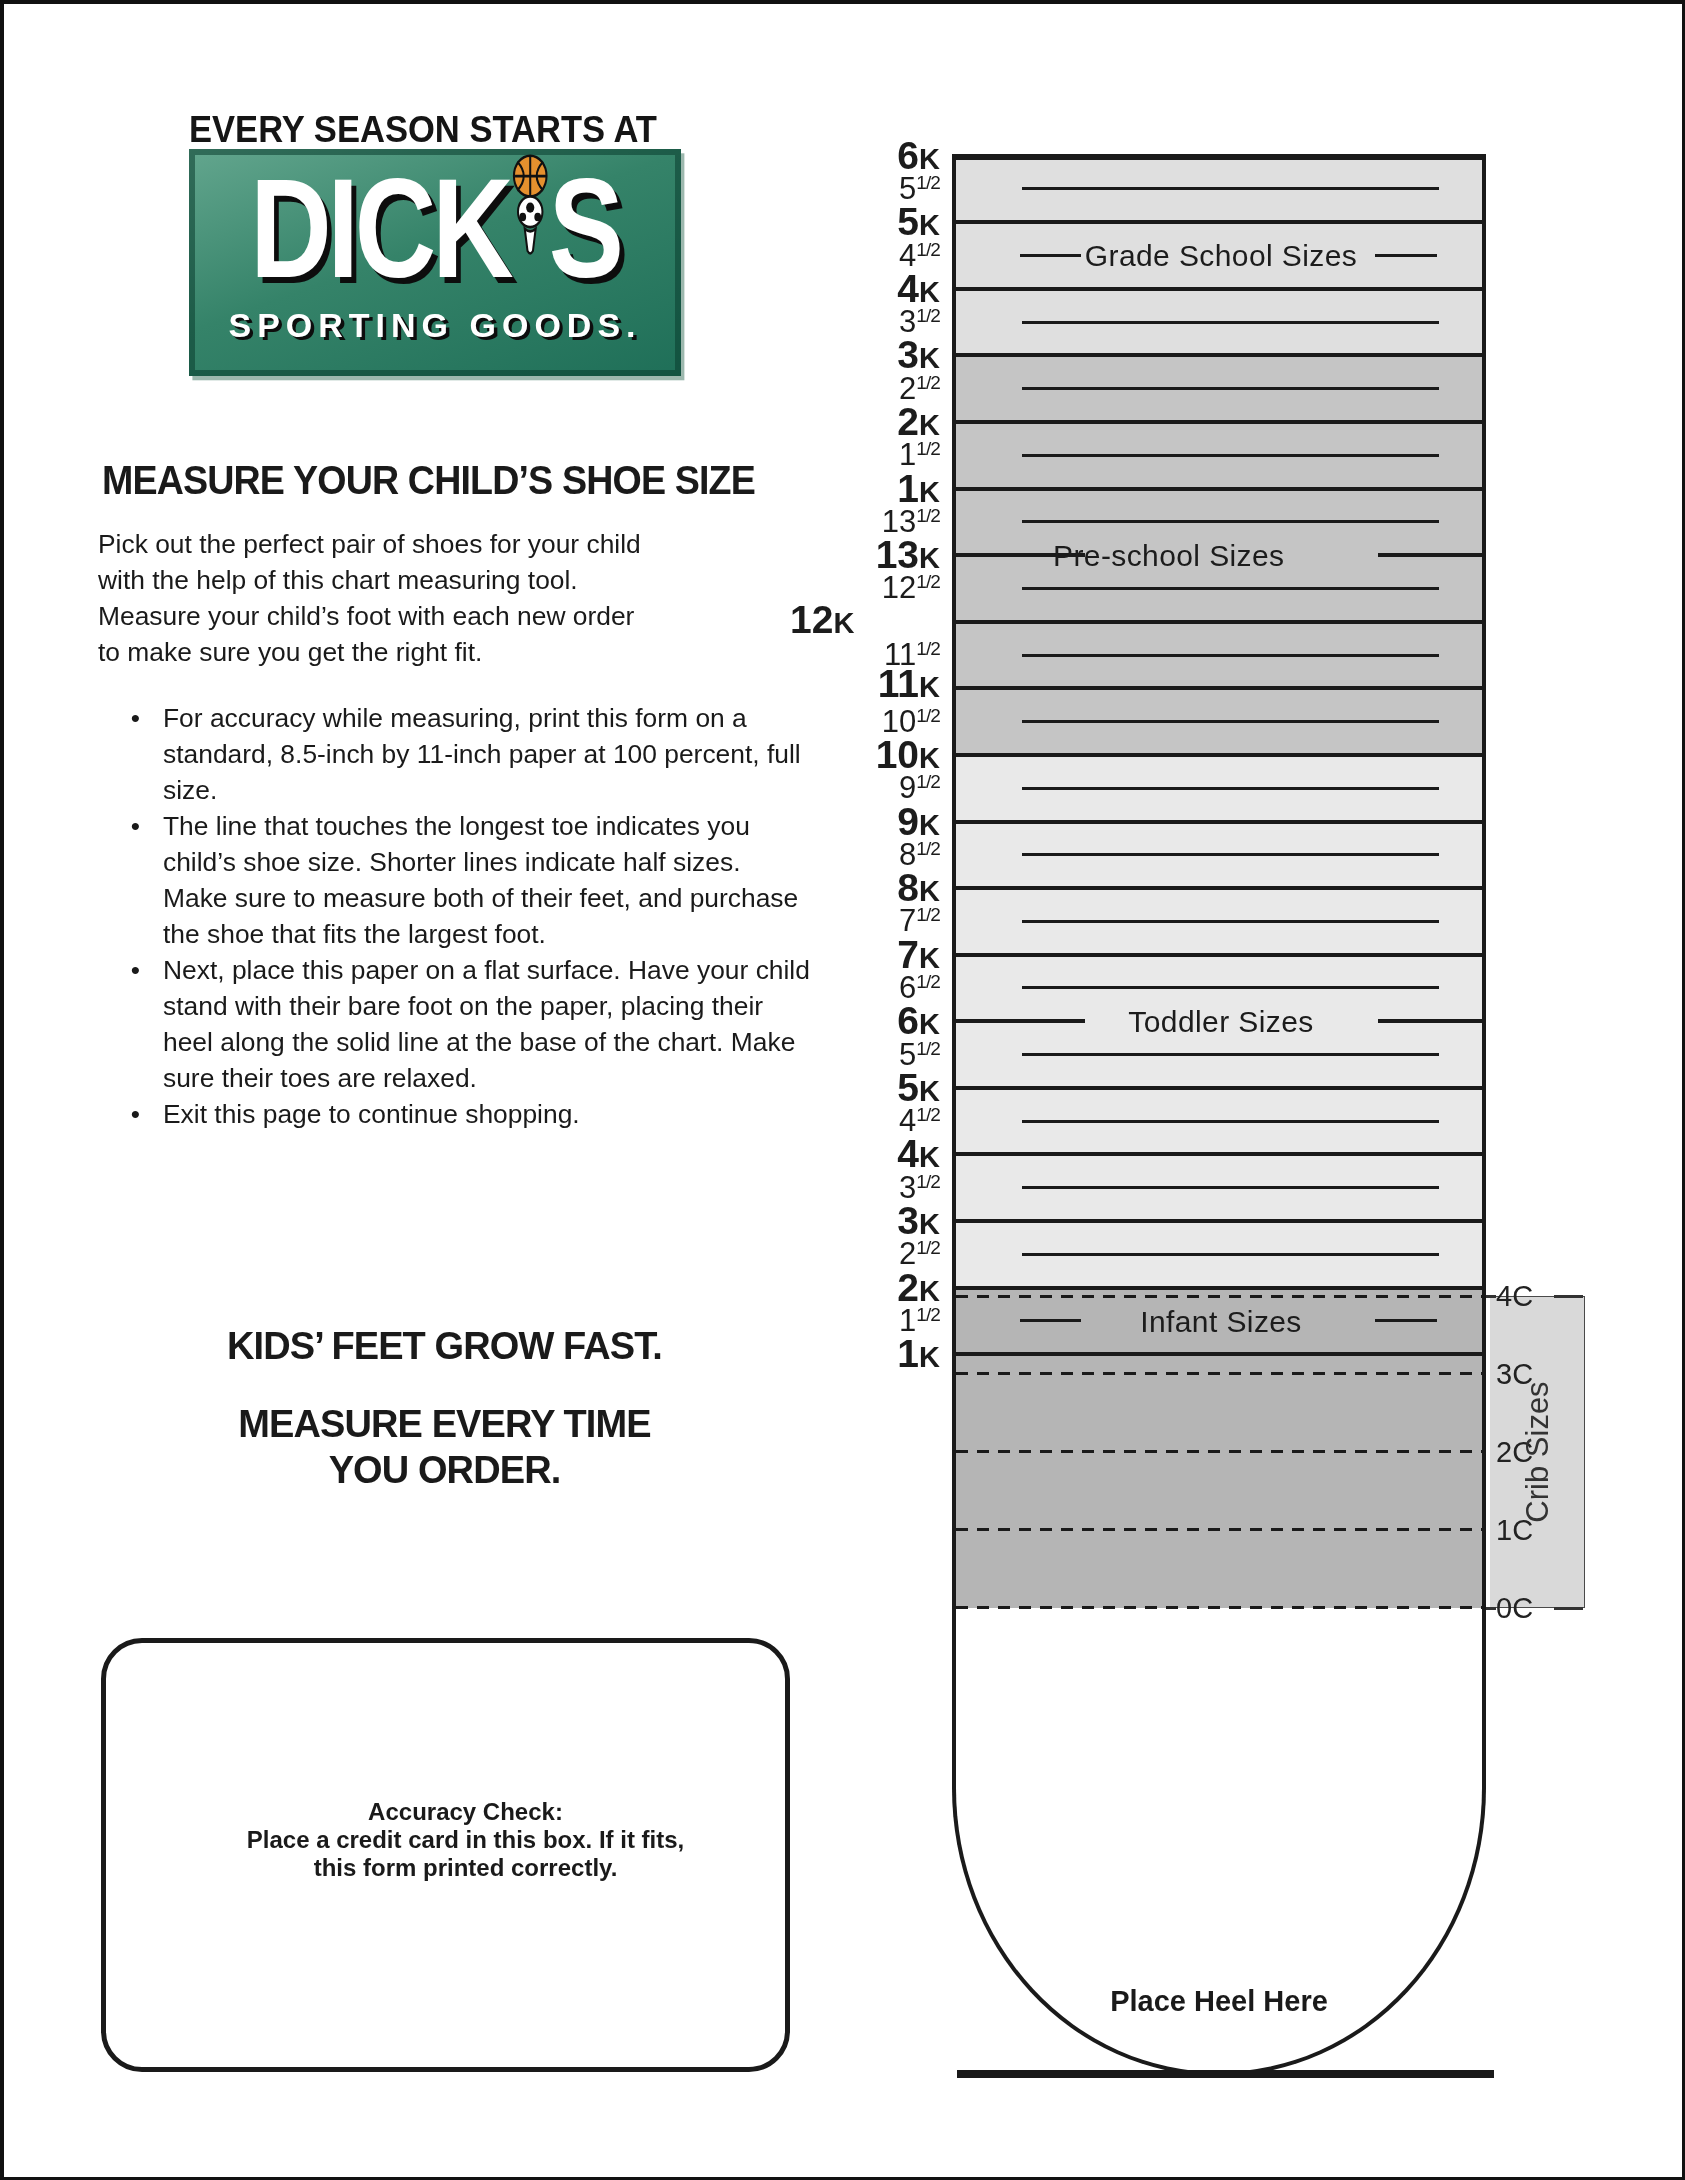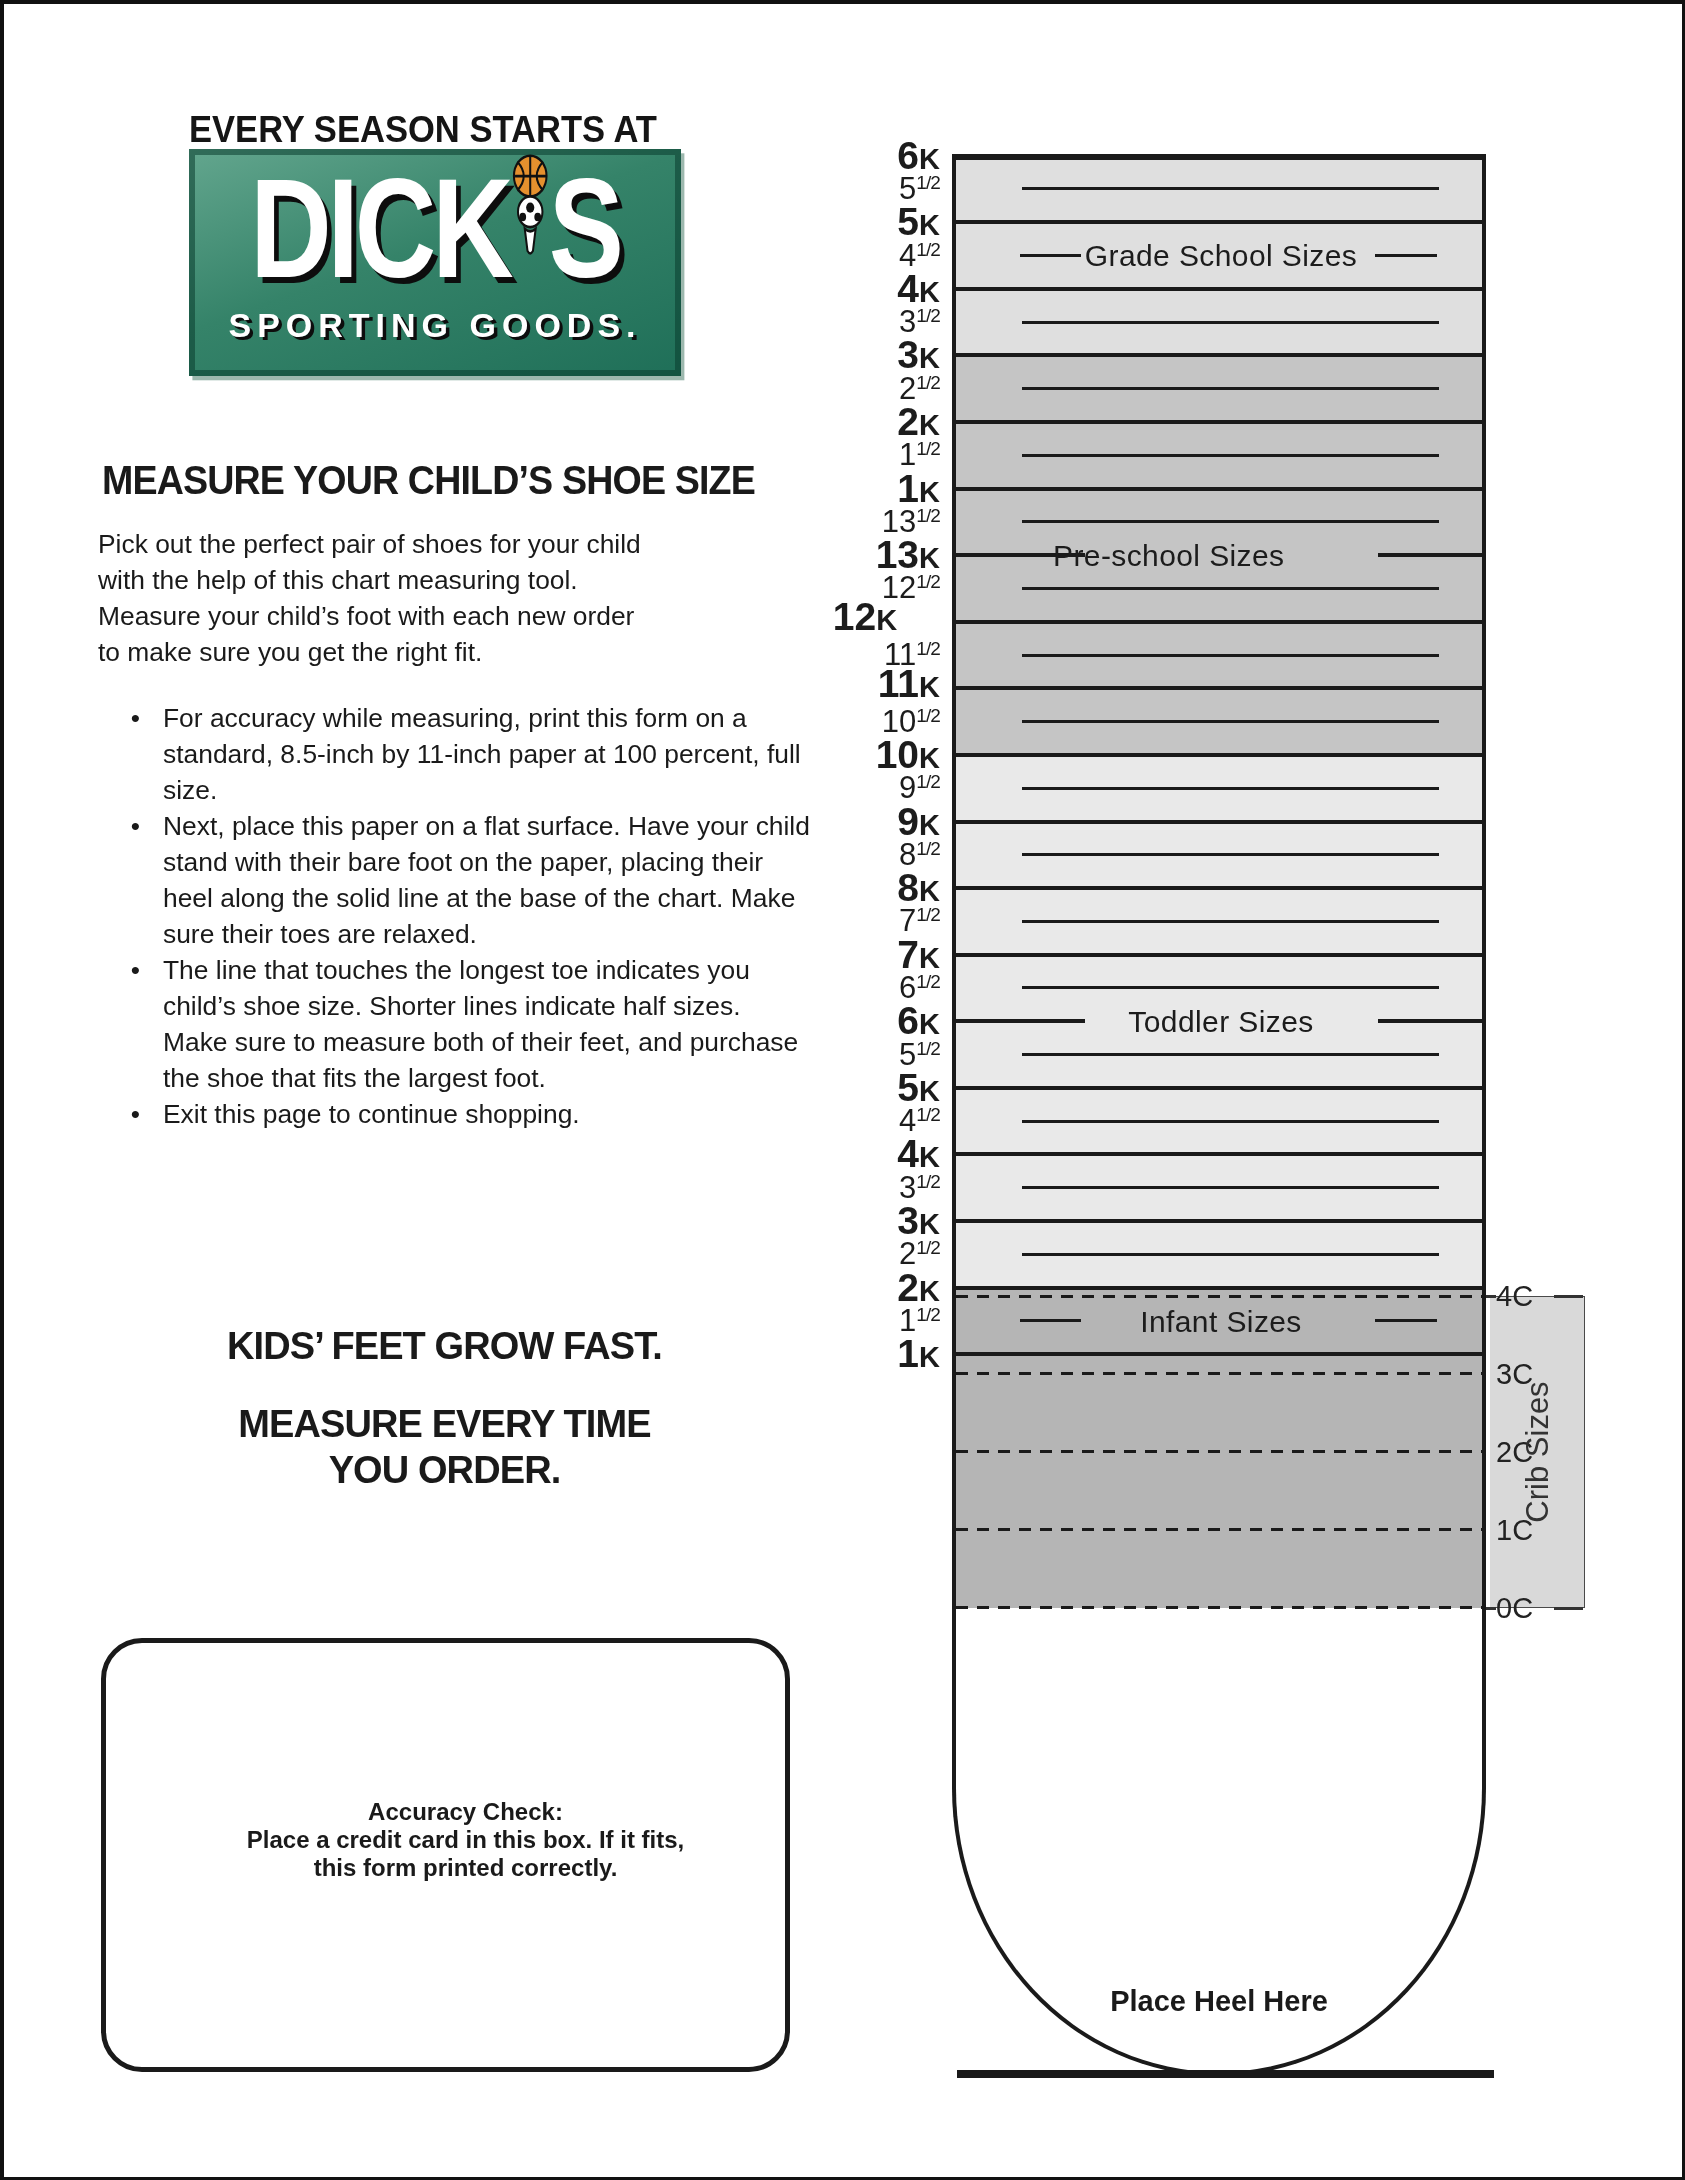--- a/index.html
+++ b/index.html
@@ -93,22 +93,22 @@
 
 <div class="h1">MEASURE YOUR CHILD’S SHOE SIZE</div>
 <div class="intro">
   <div>Pick out the perfect pair of shoes for your child</div>
   <div>with the help of this chart measuring tool.</div>
   <div>Measure your child’s foot with each new order</div>
   <div>to make sure you get the right fit.</div>
 </div>
 <ul class="bullets">
   <li>For accuracy while measuring, print this form on a standard, 8.5-inch by 11-inch paper at 100 percent, full size.</li>
+  <li>The line that touches the longest toe indicates you child’s shoe size. Shorter lines indicate half sizes. Make sure to measure both of their feet, and purchase the shoe that fits the largest foot.</li>
   <li>Next, place this paper on a flat surface. Have your child stand with their bare foot on the paper, placing their heel along the solid line at the base of the chart. Make sure their toes are relaxed.</li>
-  <li>The line that touches the longest toe indicates you child’s shoe size. Shorter lines indicate half sizes. Make sure to measure both of their feet, and purchase the shoe that fits the largest foot.</li>
   <li>Exit this page to continue shopping.</li>
 </ul>
 
 <div class="slogan-wrap slogan1">KIDS’ FEET GROW FAST.</div>
 <div class="slogan-wrap slogan2">
   <div>MEASURE EVERY TIME</div>
   <div>YOU ORDER.</div>
 </div>
 
 <div class="acc-box">
@@ -149,21 +149,21 @@
     <div class="lblK" style="position: absolute; left: -162px; width: 150px; top: 467px; height: 44px; line-height: 44px; text-align: right;"><span class="n">1</span><span class="kk">K</span></div>
     <div style="position: absolute; left: 0px; width: 534px; top: 487px; height: 4.3px; background: rgb(26, 26, 26);"></div>
     <div class="lblH" style="position: absolute; left: -162px; width: 150px; top: 500px; height: 44px; line-height: 44px; text-align: right;"><span class="n">13</span><span class="frac">1/2</span></div>
     <div style="position: absolute; left: 70px; width: 417px; top: 520px; height: 3.4px; background: rgb(26, 26, 26);"></div>
     <div class="lblK" style="position: absolute; left: -162px; width: 150px; top: 533px; height: 44px; line-height: 44px; text-align: right;"><span class="n">13</span><span class="kk">K</span></div>
     <div style="position: absolute; left: 0px; width: 133px; top: 553px; height: 4.3px; background: rgb(26, 26, 26);"></div>
     <div style="position: absolute; left: 426px; width: 108px; top: 553px; height: 4.3px; background: rgb(26, 26, 26);"></div>
     <div class="secLabel" style="position: absolute; left: 101px; width: 336px; top: 534px; height: 43px; line-height: 43px; text-align: left;">Pre-school Sizes</div>
     <div class="lblH" style="position: absolute; left: -162px; width: 150px; top: 566px; height: 44px; line-height: 44px; text-align: right;"><span class="n">12</span><span class="frac">1/2</span></div>
     <div style="position: absolute; left: 70px; width: 417px; top: 587px; height: 3.4px; background: rgb(26, 26, 26);"></div>
-    <div class="lblK" style="position: absolute; left: -162px; width: 150px; top: 600px; height: 44px; line-height: 34px; text-align: center;"><span class="n">12</span><span class="kk">K</span></div>
+    <div class="lblK" style="position: absolute; left: -162px; width: 150px; top: 600px; height: 44px; line-height: 40px; text-align: left;"><span class="n">12</span><span class="kk">K</span></div>
     <div style="position: absolute; left: 0px; width: 534px; top: 620px; height: 4.3px; background: rgb(26, 26, 26);"></div>
     <div class="lblH" style="position: absolute; left: -162px; width: 150px; top: 633px; height: 44px; line-height: 44px; text-align: right;"><span class="n">11</span><span class="frac">1/2</span></div>
     <div style="position: absolute; left: 70px; width: 417px; top: 654px; height: 3.4px; background: rgb(26, 26, 26);"></div>
     <div class="lblK" style="position: absolute; left: -162px; width: 150px; top: 666px; height: 44px; line-height: 36px; text-align: right;"><span class="n">11</span><span class="kk">K</span></div>
     <div style="position: absolute; left: 0px; width: 534px; top: 686px; height: 4.3px; background: rgb(26, 26, 26);"></div>
     <div class="lblH" style="position: absolute; left: -162px; width: 150px; top: 700px; height: 44px; line-height: 44px; text-align: right;"><span class="n">10</span><span class="frac">1/2</span></div>
     <div style="position: absolute; left: 70px; width: 417px; top: 720px; height: 3.4px; background: rgb(26, 26, 26);"></div>
     <div class="lblK" style="position: absolute; left: -162px; width: 150px; top: 733px; height: 44px; line-height: 44px; text-align: right;"><span class="n">10</span><span class="kk">K</span></div>
     <div style="position: absolute; left: 0px; width: 534px; top: 753px; height: 4.3px; background: rgb(26, 26, 26);"></div>
     <div class="lblH" style="position: absolute; left: -162px; width: 150px; top: 766px; height: 44px; line-height: 44px; text-align: right;"><span class="n">9</span><span class="frac">1/2</span></div>

